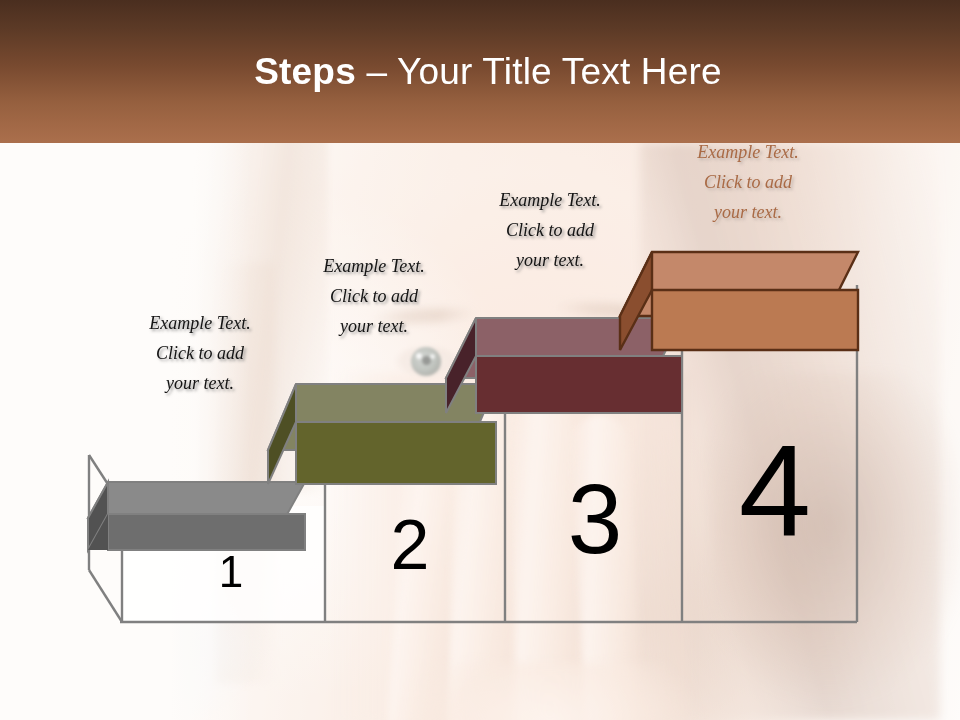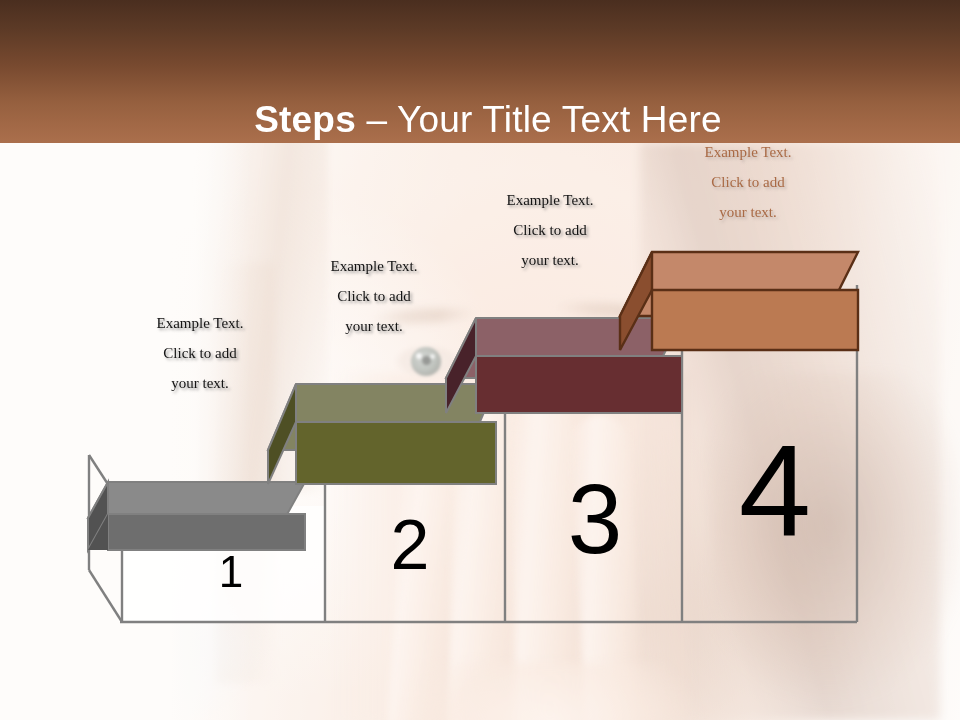--- a/index.html
+++ b/index.html
@@ -136,21 +136,20 @@
   }
   .title {
     position: absolute;
     left: 16px; right: 0; top: 49px;
     text-align: center;
     color: #ffffff;
     font-size: 37px;
     line-height: 45px;
     letter-spacing: 0.2px;
     white-space: nowrap;
-    margin-top: 48px;
   }
   .title .bold { font-weight: bold; }
   .title .rest { font-weight: normal; }
 
   
   .stair-svg { position: absolute; left: 0; top: 0; }
 
   
   .step-num {
     position: absolute;
@@ -165,21 +164,22 @@
   .n3 { left: 545px; top: 470px; width: 100px; font-size: 98px; }
   .n4 { left: 715px; top: 425px; width: 120px; font-size: 130px; }
 
   
   .block { position: absolute; }
 
   
   .ex-text {
     position: absolute;
     font-family: "Liberation Serif", serif;
-    font-size: 15px;
+    font-style: italic;
+    font-size: 18px;
     line-height: 30px;
     text-align: center;
     white-space: pre-line;
   }
   .ex-dark {
     color: #141414;
     text-shadow: 2px 2px 3px rgba(120,120,120,0.75);
   }
   .ex-copper {
     color: #a96a45;

